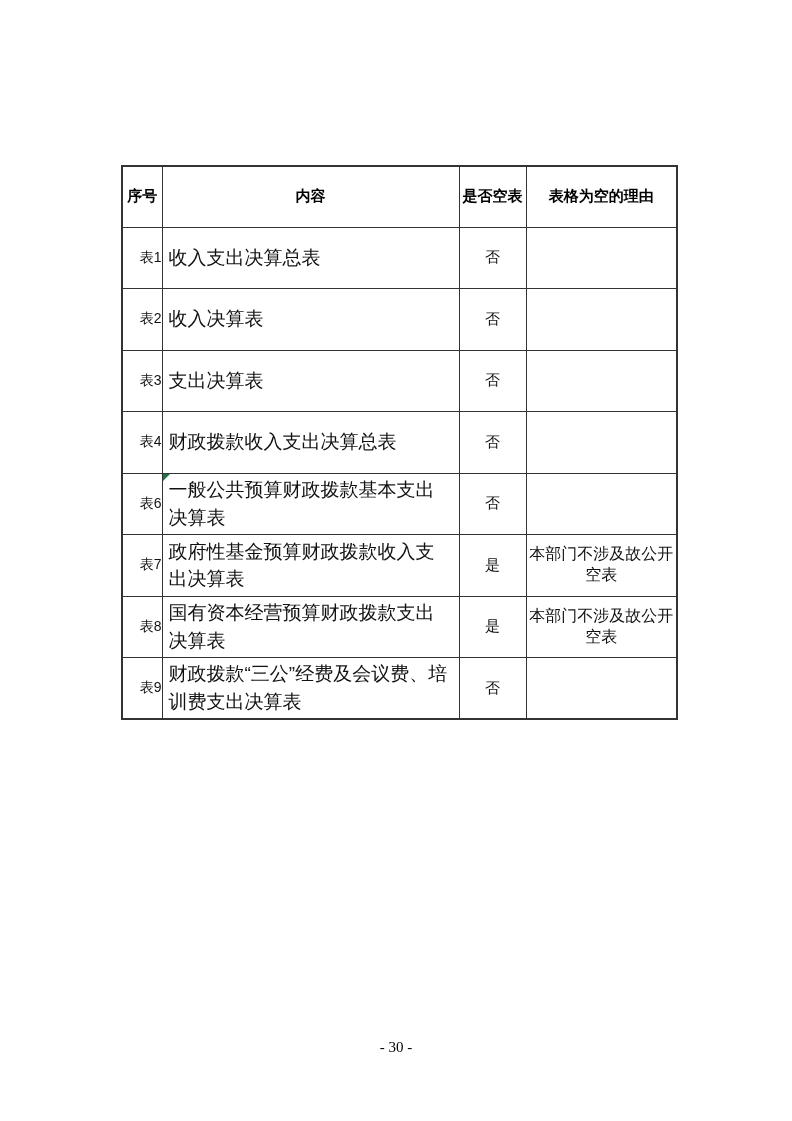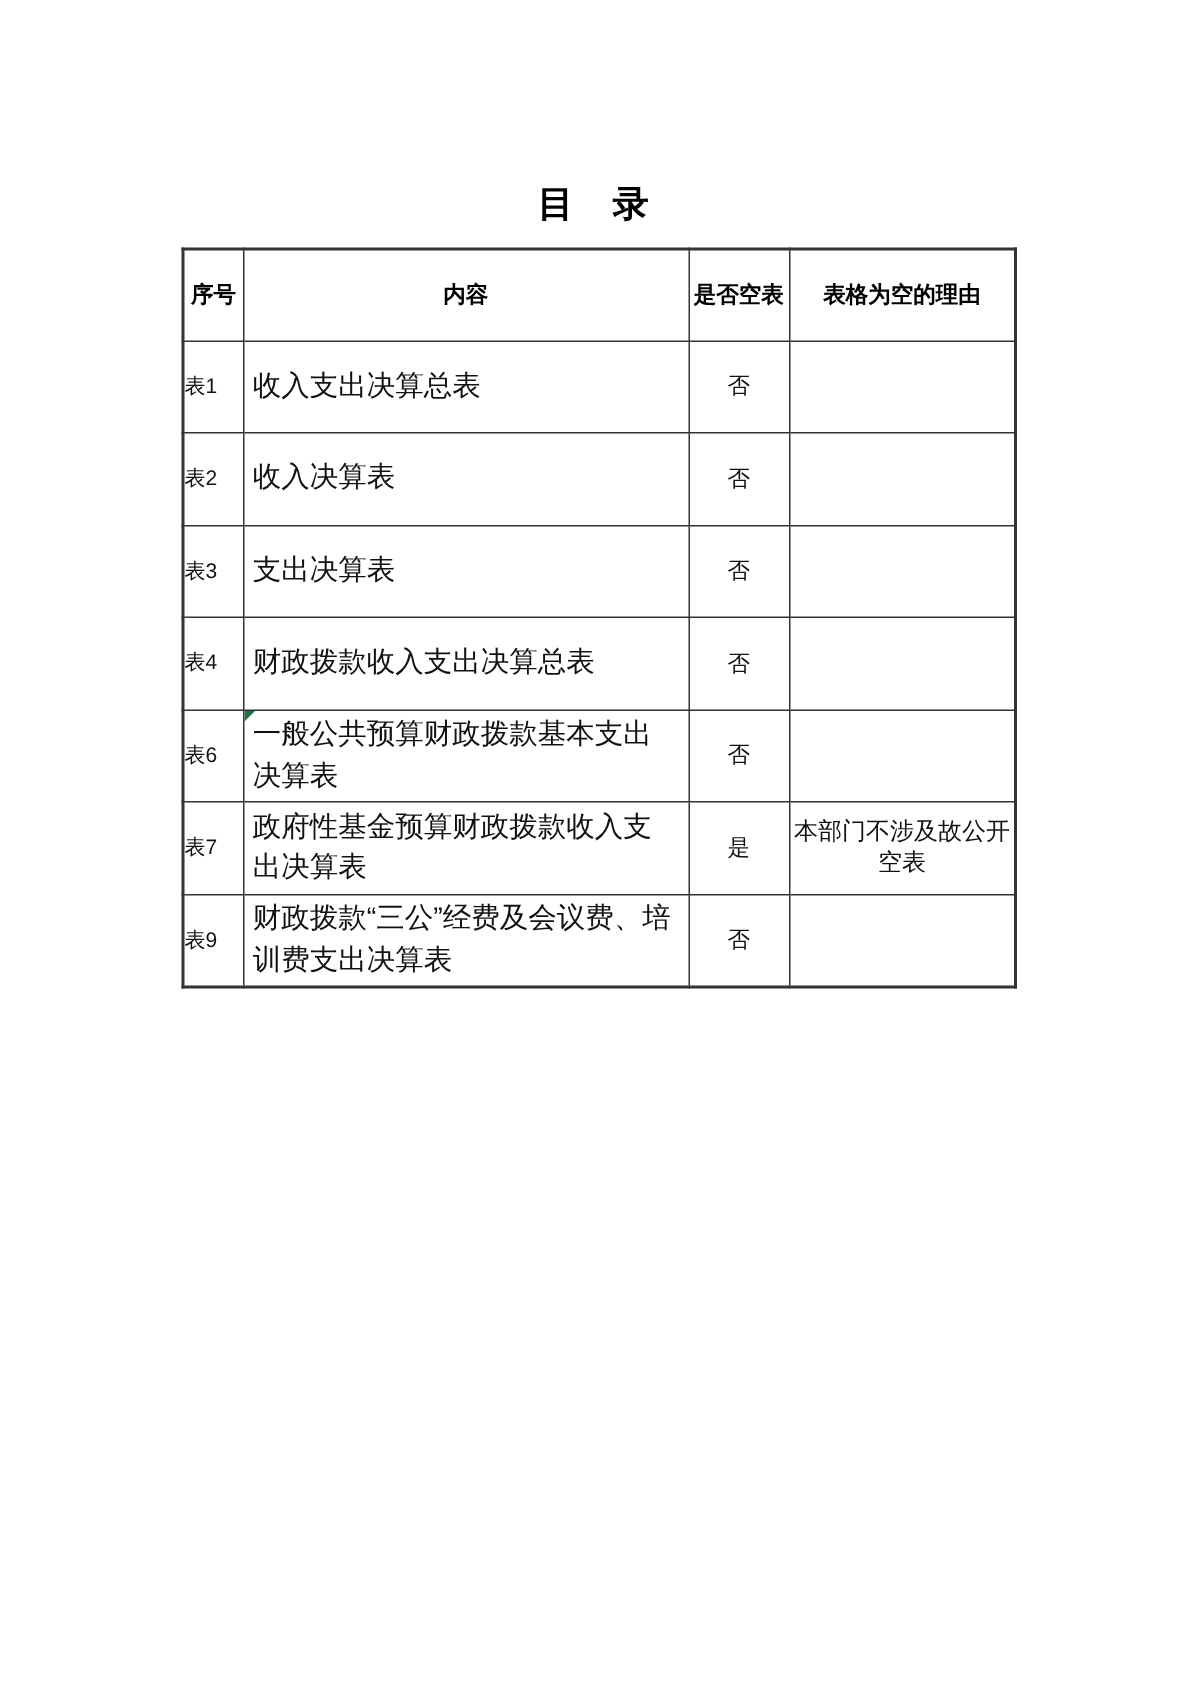--- a/index.html
+++ b/index.html
@@ -35,21 +35,21 @@
     overflow: hidden;
   }
   .toc-table thead tr { height: 61px; }
   .toc-table tbody tr { height: 61.5px; }
   .toc-table th {
     font-size: 15px;
     font-weight: bold;
     text-align: center;
     color: #000000;
   }
-  td.c-seq   { text-align: left; font-size: 14px; }
+  td.c-seq   { text-align: right; font-size: 14px; }
   td.c-content {
     text-align: left;
     padding: 2px 8px 2px 6px;
     font-size: 19px;
     line-height: 1.45;
     position: relative;
   }
   td.c-empty { text-align: center; font-size: 15px; }
   td.c-reason { text-align: center; font-size: 16px; padding: 0 2px; }
 
@@ -68,21 +68,20 @@
     font-family: "Liberation Serif", serif;
     font-size: 15px;
     color: #000000;
   }
 </style>
 </head>
 <body>
 
 <main class="page">
 
-  <h1 class="page-title">目　录</h1>
 
   <table class="toc-table">
     <colgroup>
       <col style="width:40px">
       <col style="width:297px">
       <col style="width:67px">
       <col style="width:151px">
     </colgroup>
     <thead>
       <tr>
@@ -141,25 +140,35 @@
         <tr>
     <td class="c-seq">表7</td>
     <td class="c-content">
       
       <span class="content-text">政府性基金预算财政拨款收入支出决算表</span>
     </td>
     <td class="c-empty">是</td>
     <td class="c-reason">本部门不涉及故公开空表</td>
   </tr>
         <tr>
+    <td class="c-seq">表8</td>
+    <td class="c-content">
+      
+      <span class="content-text">国有资本经营预算财政拨款支出决算表</span>
+    </td>
+    <td class="c-empty">是</td>
+    <td class="c-reason">本部门不涉及故公开空表</td>
+  </tr>
+        <tr>
     <td class="c-seq">表9</td>
     <td class="c-content">
       
       <span class="content-text">财政拨款“三公”经费及会议费、培训费支出决算表</span>
     </td>
     <td class="c-empty">否</td>
     <td class="c-reason"></td>
   </tr>
       </tbody>
   </table>
 
+  <div class="page-footer">- 30 -</div>
 
 </main>
 
 </body></html>

